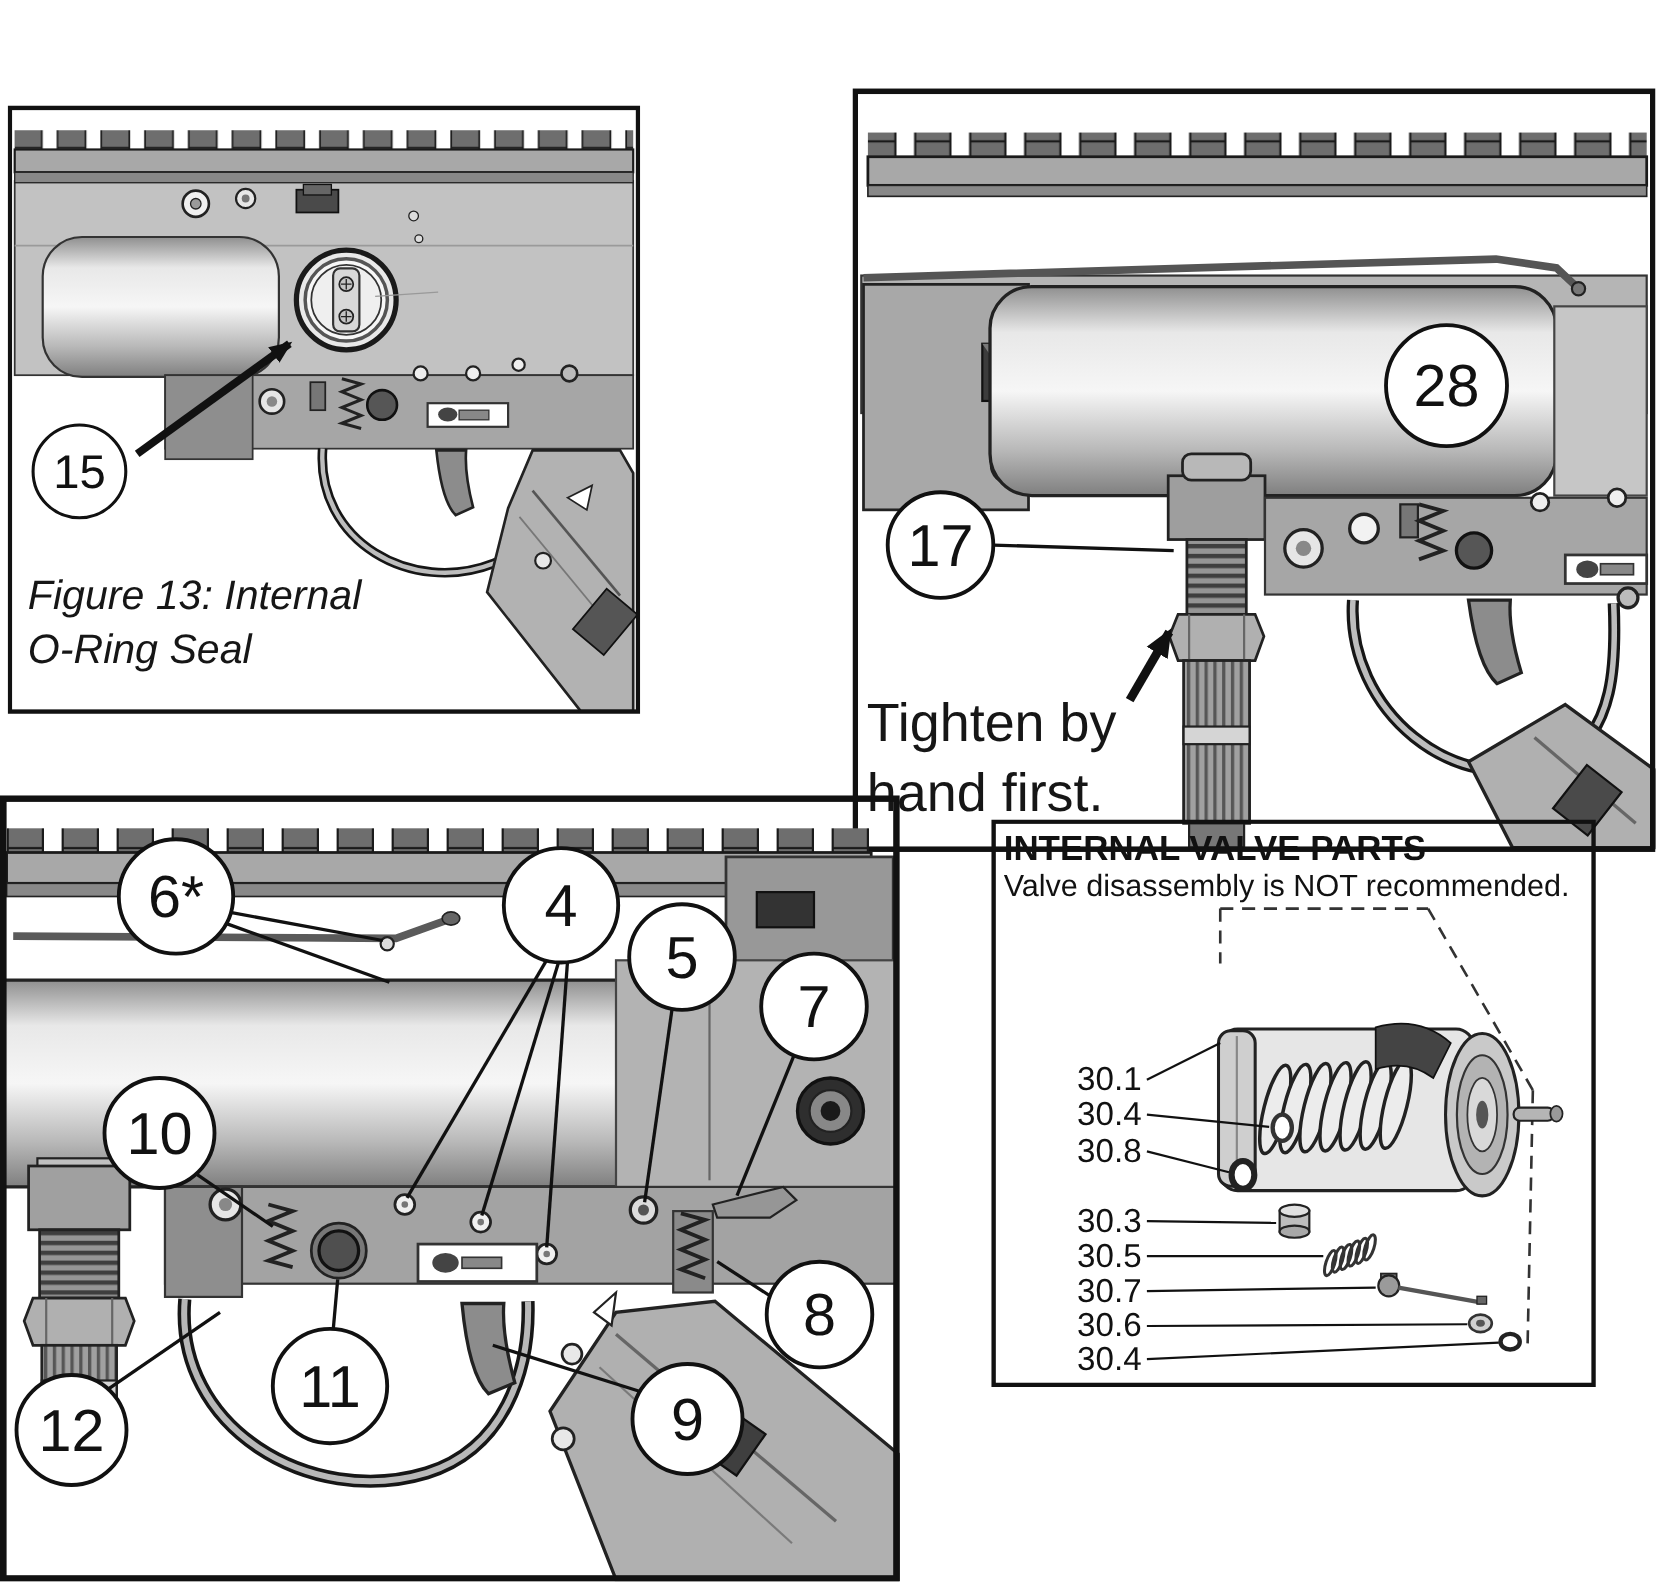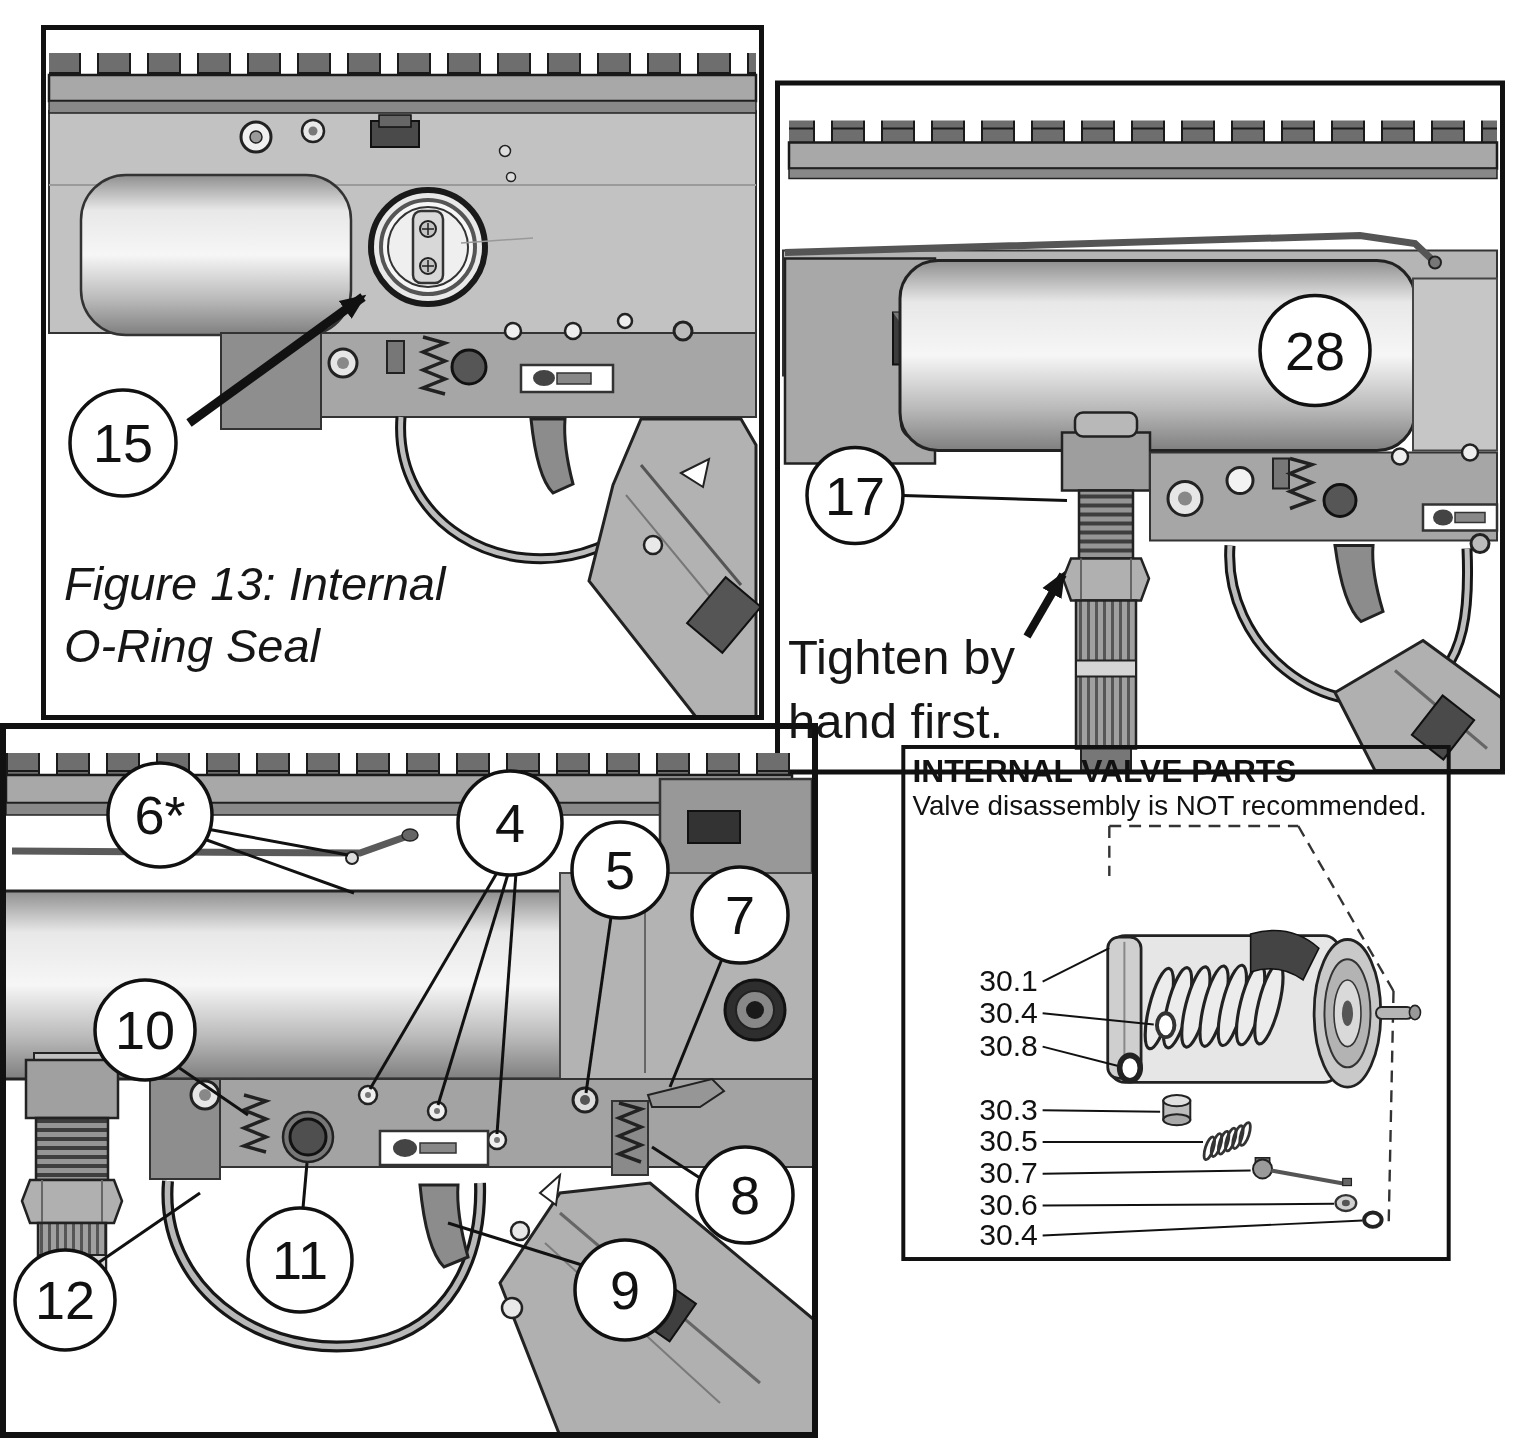--- a/index.html
+++ b/index.html
@@ -20,21 +20,21 @@
   .spr{fill:none;stroke:#222;stroke-width:3.5}
   .dash{fill:none;stroke:#333;stroke-width:3;stroke-dasharray:15 10}
   .coil{fill:#ececec;stroke:#222;stroke-width:4}
   .coil2{fill:none;stroke:#333;stroke-width:3.5}
 </style>
 </head>
 <body>
 
 <div class="page">
 
-  <div class="panel" style="left:41px;top:25px;width:723px;height:695px">
+  <div class="panel" style="left:7px;top:25px;width:575px;height:695px">
     <svg viewBox="0 0 723 695">
       <defs>
         <pattern id="teeth1" width="50" height="24" patternUnits="userSpaceOnUse">
           <rect x="7" y="0" width="32" height="24" fill="#6e6e6e" stroke="#1a1a1a" stroke-width="2"></rect>
         </pattern>
         <linearGradient id="cyl1" x1="0" y1="0" x2="0" y2="1">
           <stop offset="0" stop-color="#8f8f8f"></stop>
             <stop offset="0.22" stop-color="#e8e8e8"></stop>
           <stop offset="0.5" stop-color="#f6f6f6"></stop>
             <stop offset="0.78" stop-color="#b9b9b9"></stop>

